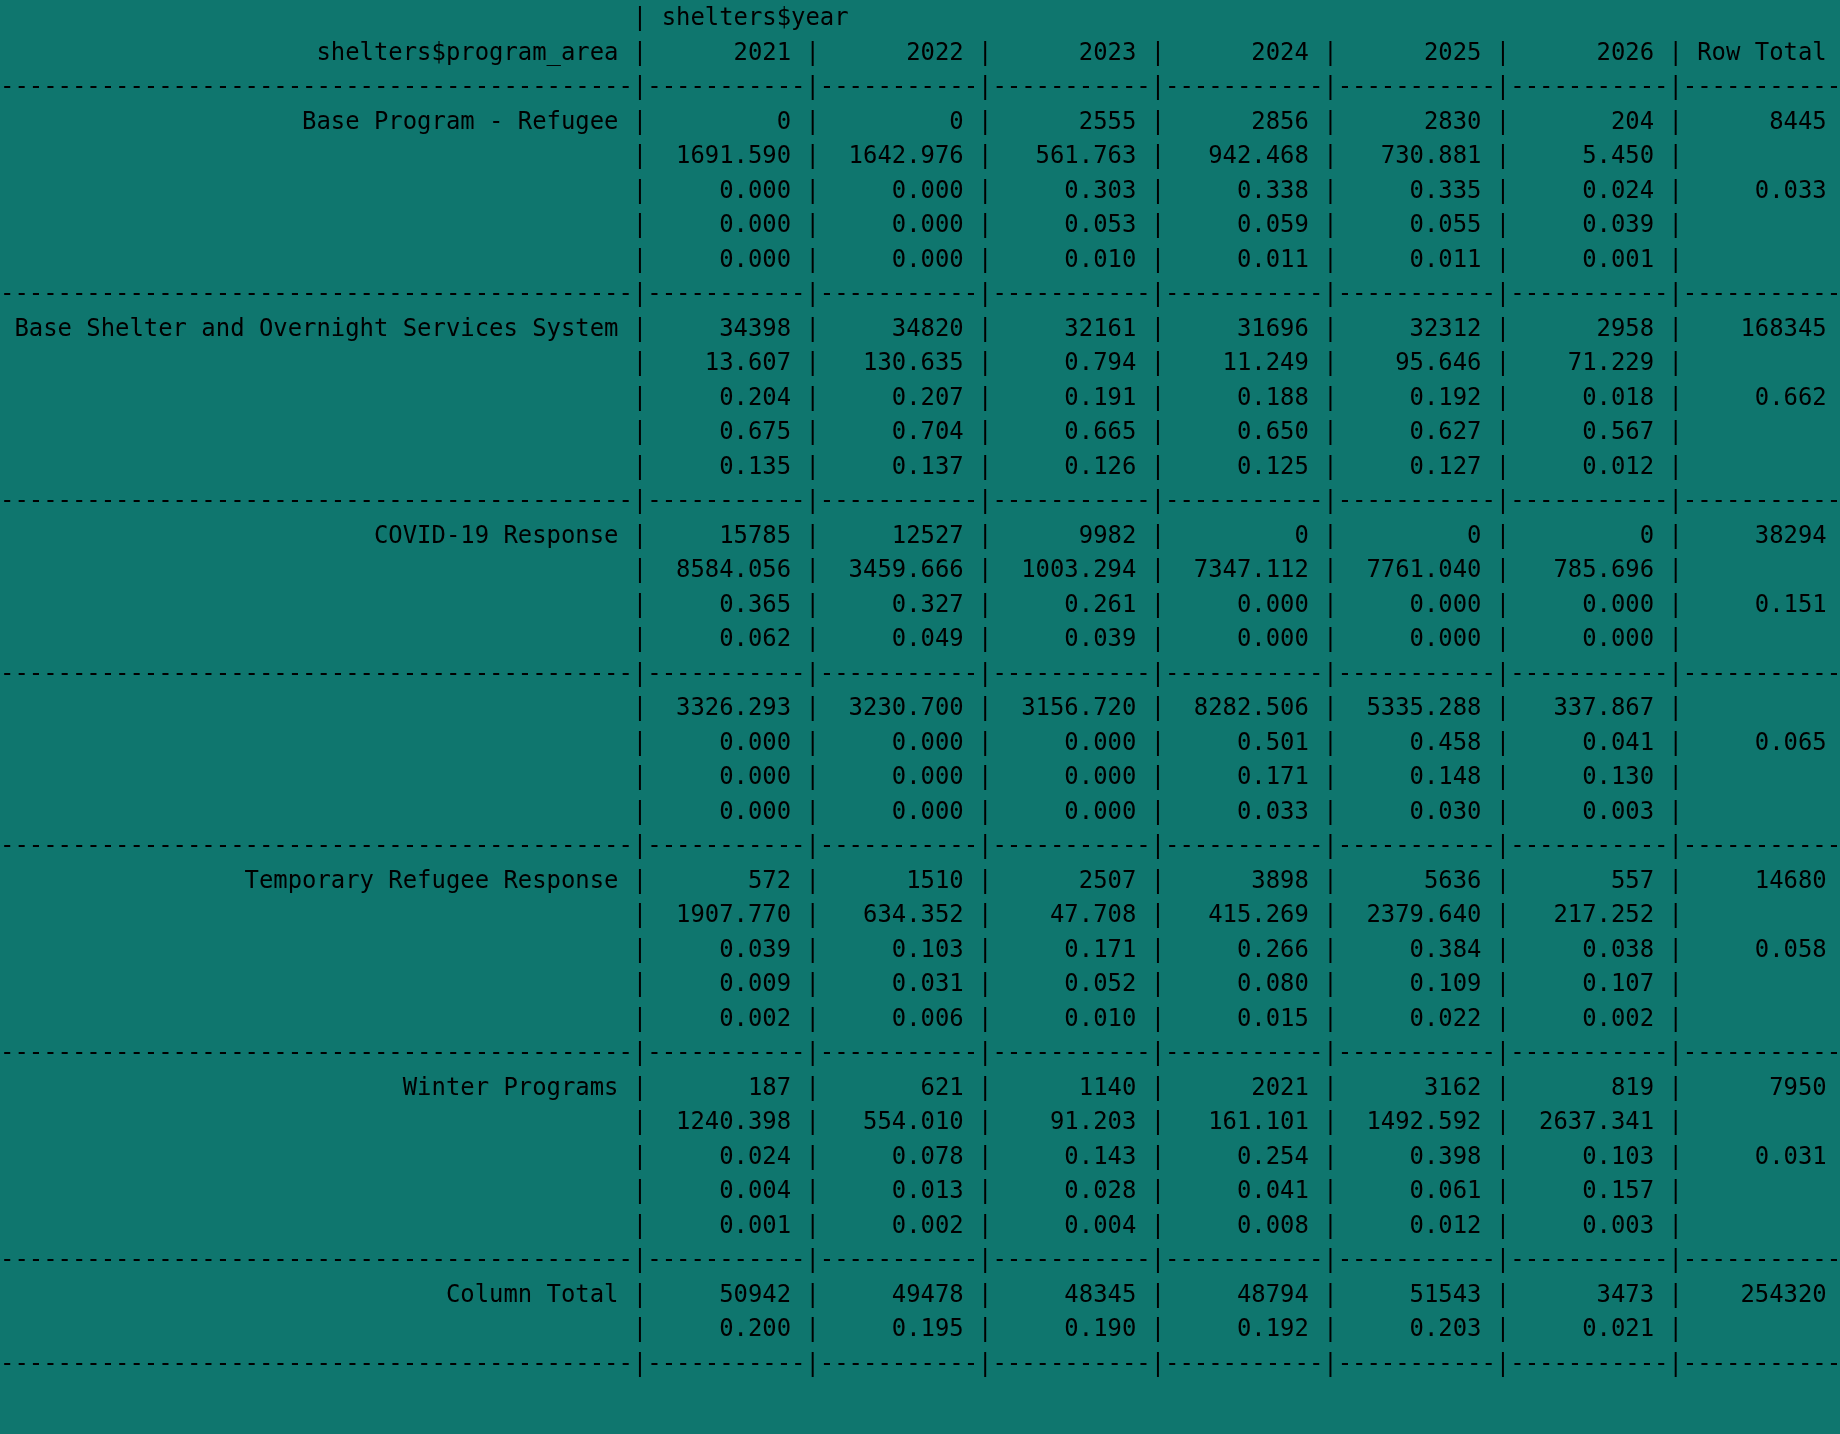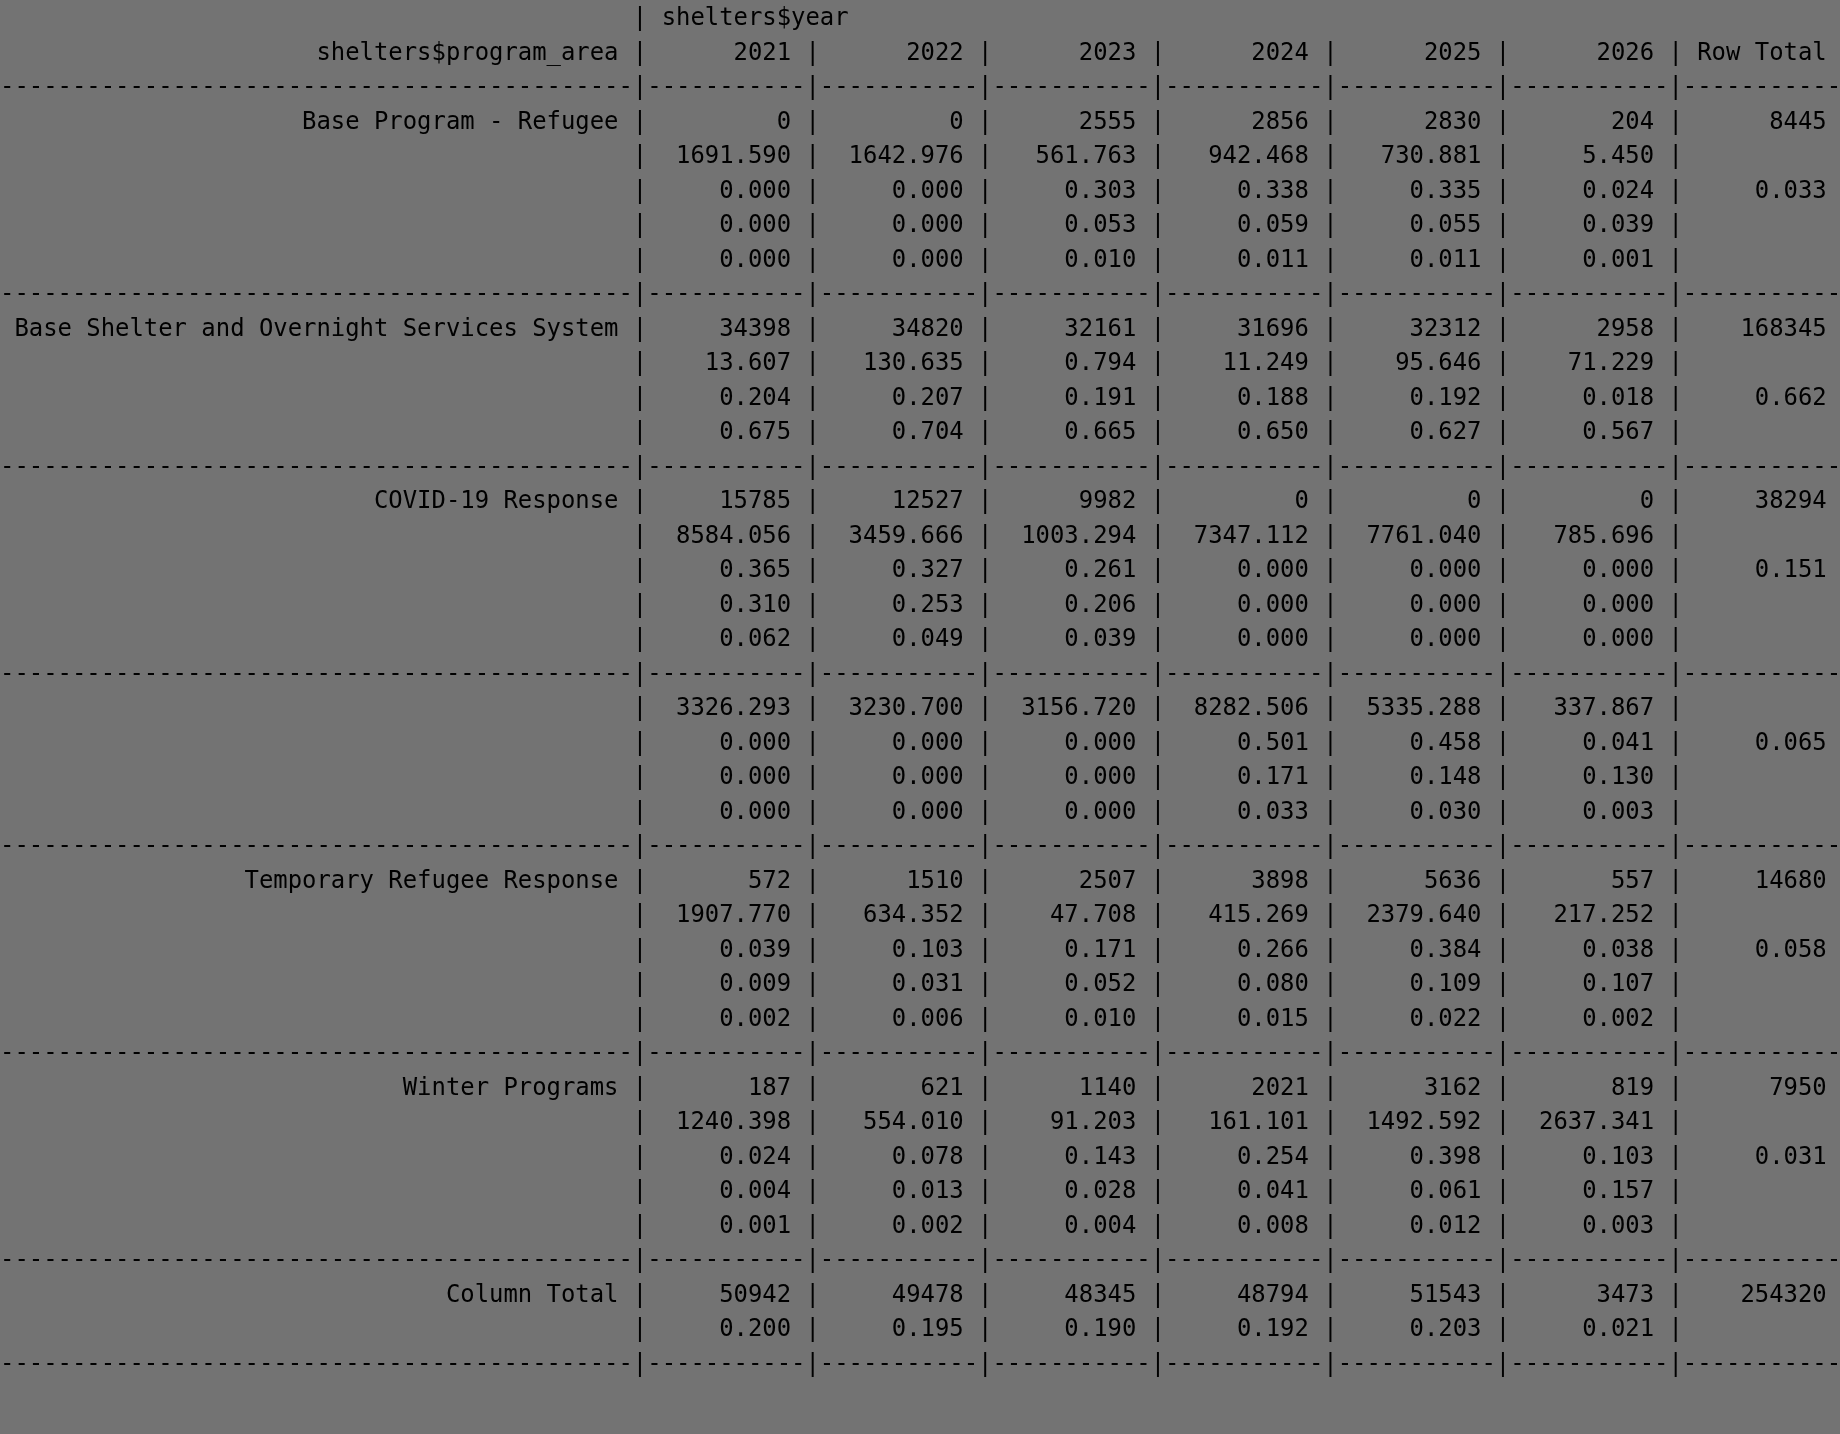--- a/index.html
+++ b/index.html
@@ -5,21 +5,21 @@
   html, body {
     margin: 0;
     padding: 0;
     background: #ffffff;
   }
   #screen {
     position: relative;
     width: 1840px;
     height: 1434px;
     overflow: hidden;
-    background: #737373;
+    background: #0f766e;
   }
   .ln {
     font-family: "DejaVu Sans Mono", "Liberation Mono", monospace;
     font-size: 23.9px;
     line-height: 34.5px;
     white-space: pre;
     color: #000000;
     letter-spacing: 0;
   }
 </style>
@@ -34,25 +34,25 @@
       <div class="ln">                     Base Program - Refugee |         0 |         0 |      2555 |      2856 |      2830 |       204 |      8445</div>
       <div class="ln">                                            |  1691.590 |  1642.976 |   561.763 |   942.468 |   730.881 |     5.450 |</div>
       <div class="ln">                                            |     0.000 |     0.000 |     0.303 |     0.338 |     0.335 |     0.024 |     0.033</div>
       <div class="ln">                                            |     0.000 |     0.000 |     0.053 |     0.059 |     0.055 |     0.039 |</div>
       <div class="ln">                                            |     0.000 |     0.000 |     0.010 |     0.011 |     0.011 |     0.001 |</div>
       <div class="ln">--------------------------------------------|-----------|-----------|-----------|-----------|-----------|-----------|-----------</div>
       <div class="ln"> Base Shelter and Overnight Services System |     34398 |     34820 |     32161 |     31696 |     32312 |      2958 |    168345</div>
       <div class="ln">                                            |    13.607 |   130.635 |     0.794 |    11.249 |    95.646 |    71.229 |</div>
       <div class="ln">                                            |     0.204 |     0.207 |     0.191 |     0.188 |     0.192 |     0.018 |     0.662</div>
       <div class="ln">                                            |     0.675 |     0.704 |     0.665 |     0.650 |     0.627 |     0.567 |</div>
+      <div class="ln">                                            |     0.135 |     0.137 |     0.126 |     0.125 |     0.127 |     0.012 |</div>
       <div class="ln">--------------------------------------------|-----------|-----------|-----------|-----------|-----------|-----------|-----------</div>
       <div class="ln">                          COVID-19 Response |     15785 |     12527 |      9982 |         0 |         0 |         0 |     38294</div>
       <div class="ln">                                            |  8584.056 |  3459.666 |  1003.294 |  7347.112 |  7761.040 |   785.696 |</div>
       <div class="ln">                                            |     0.365 |     0.327 |     0.261 |     0.000 |     0.000 |     0.000 |     0.151</div>
-      <div class="ln">                                            |     0.310 |     0.253 |     0.206 |     0.000 |     0.000 |     0.000 |</div>
       <div class="ln">                                            |     0.062 |     0.049 |     0.039 |     0.000 |     0.000 |     0.000 |</div>
       <div class="ln">--------------------------------------------|-----------|-----------|-----------|-----------|-----------|-----------|-----------</div>
       <div class="ln">                                            |  3326.293 |  3230.700 |  3156.720 |  8282.506 |  5335.288 |   337.867 |</div>
       <div class="ln">                                            |     0.000 |     0.000 |     0.000 |     0.501 |     0.458 |     0.041 |     0.065</div>
       <div class="ln">                                            |     0.000 |     0.000 |     0.000 |     0.171 |     0.148 |     0.130 |</div>
       <div class="ln">                                            |     0.000 |     0.000 |     0.000 |     0.033 |     0.030 |     0.003 |</div>
       <div class="ln">--------------------------------------------|-----------|-----------|-----------|-----------|-----------|-----------|-----------</div>
       <div class="ln">                 Temporary Refugee Response |       572 |      1510 |      2507 |      3898 |      5636 |       557 |     14680</div>
       <div class="ln">                                            |  1907.770 |   634.352 |    47.708 |   415.269 |  2379.640 |   217.252 |</div>
       <div class="ln">                                            |     0.039 |     0.103 |     0.171 |     0.266 |     0.384 |     0.038 |     0.058</div>

